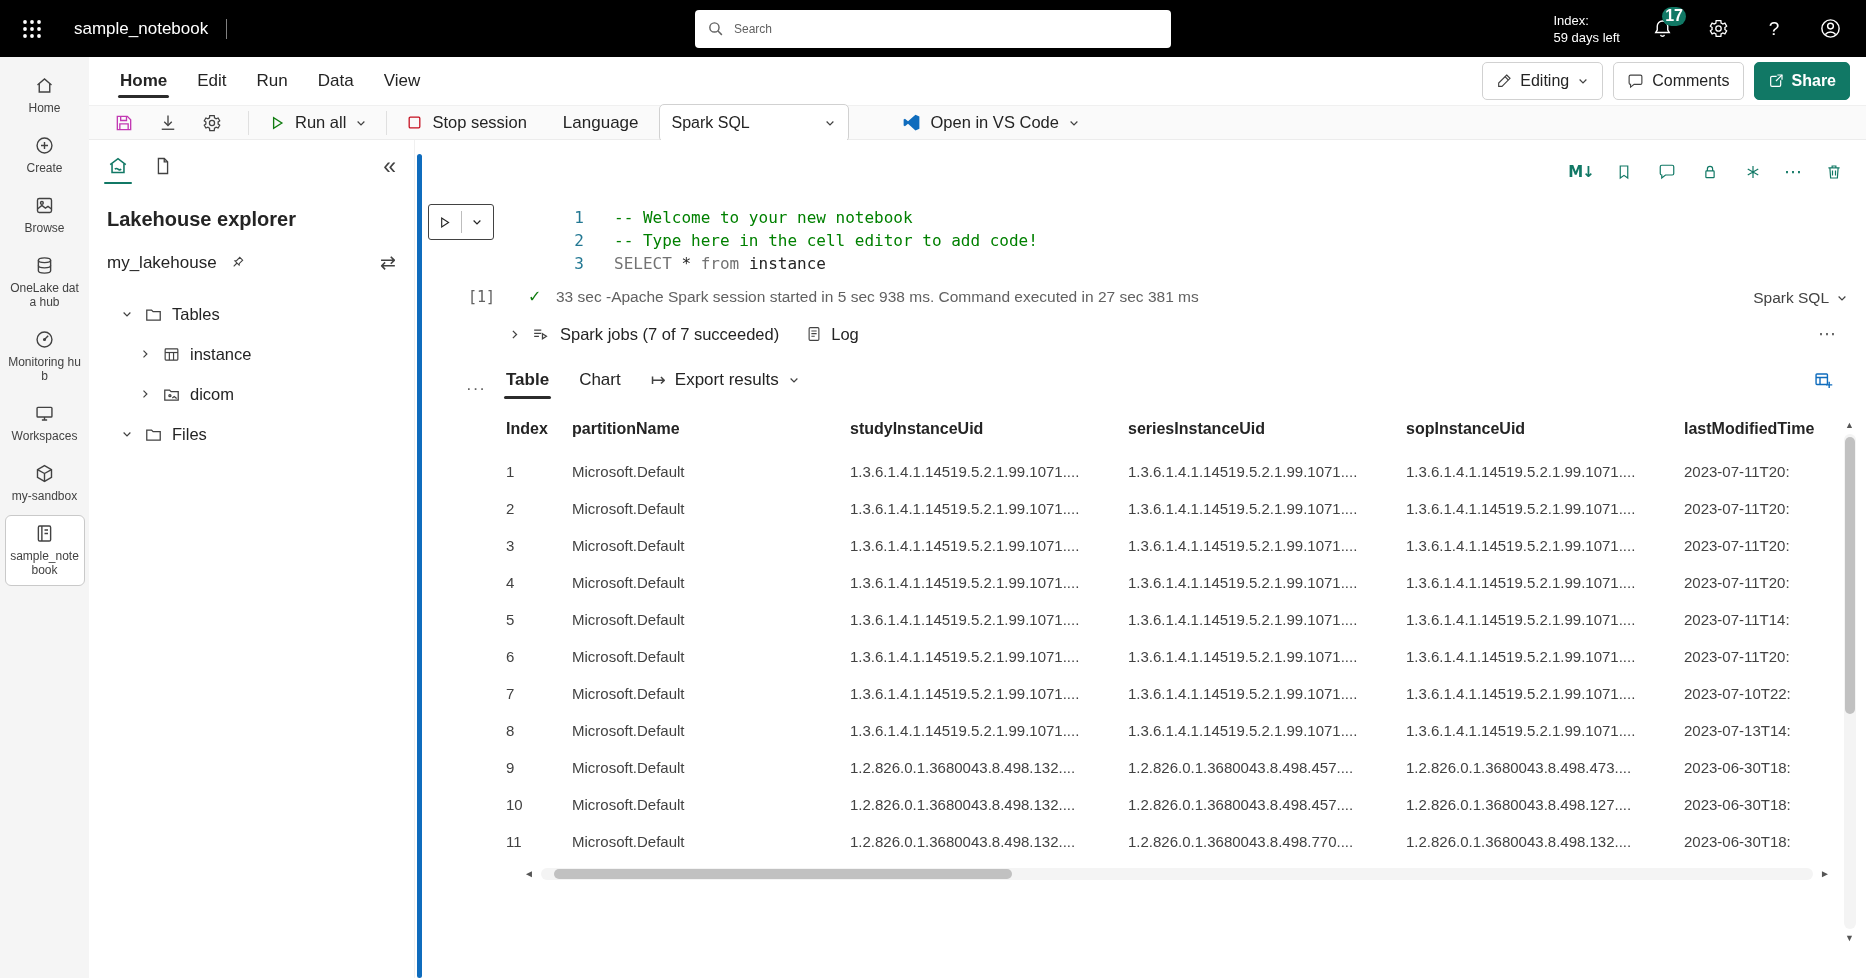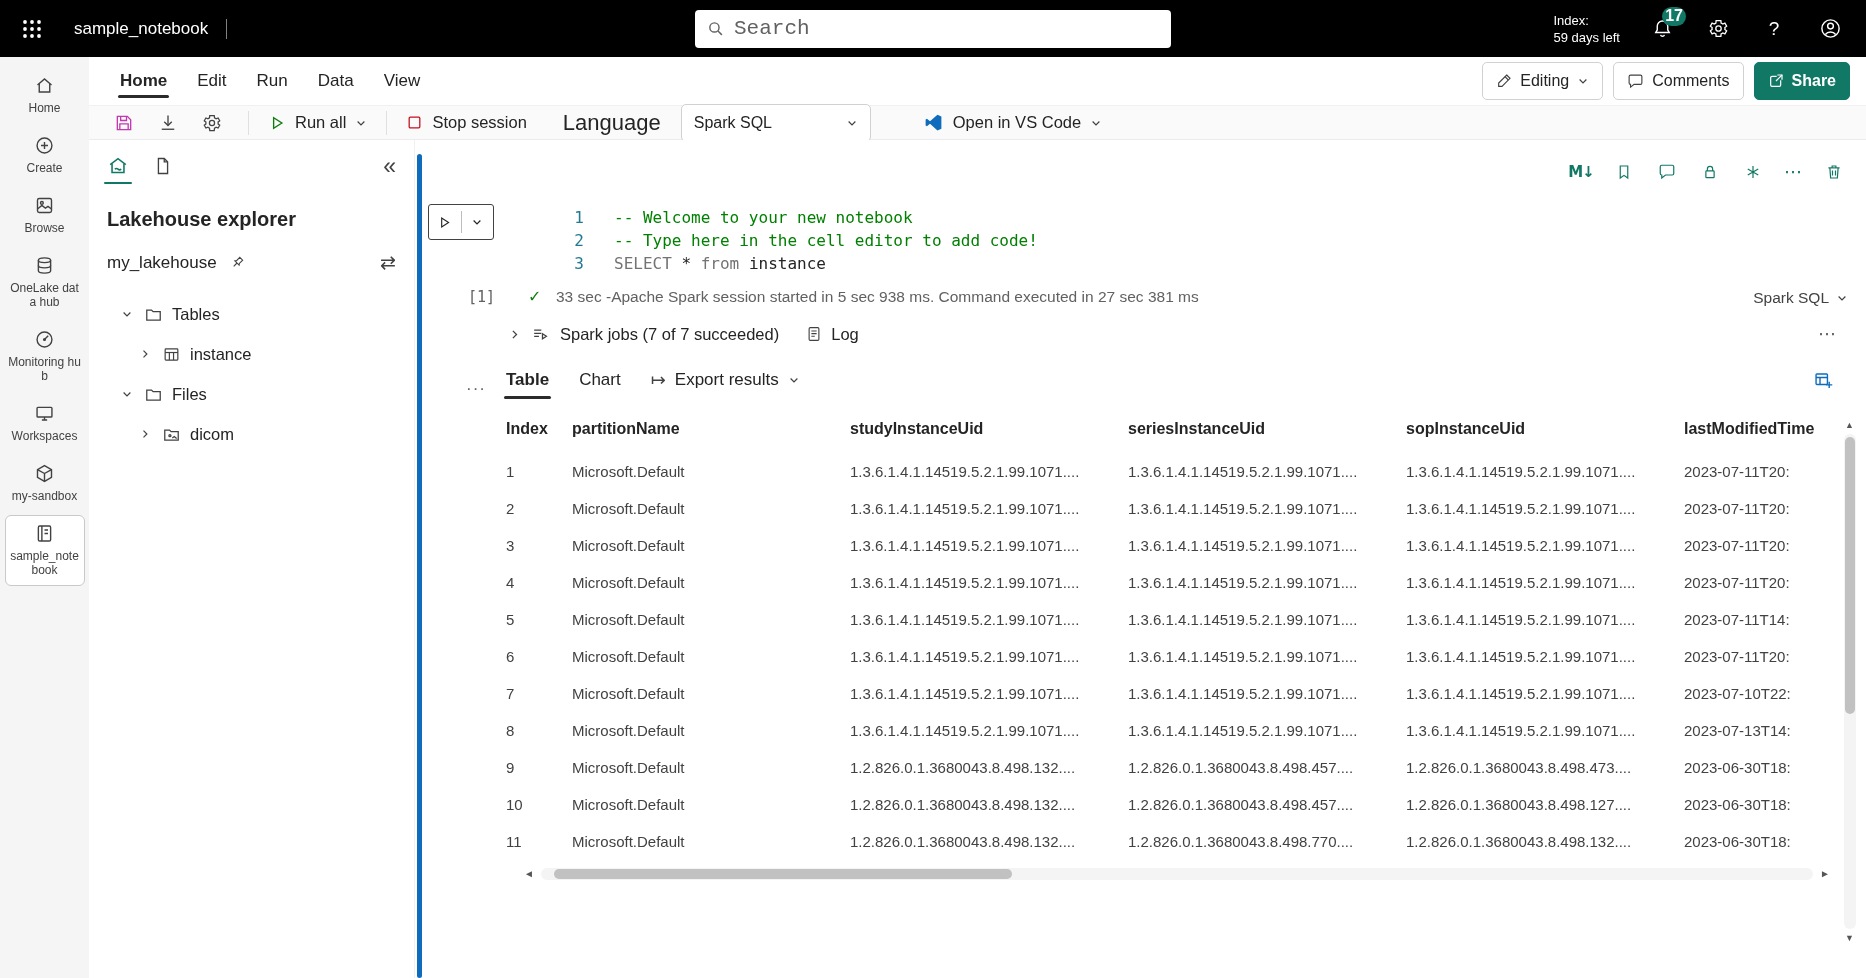--- a/index.html
+++ b/index.html
@@ -6,21 +6,21 @@
 html,body{width:1866px;height:978px}
 body{font-family:"Liberation Sans","DejaVu Sans",sans-serif;color:#242424;background:#fff;overflow:hidden;cursor:default}
 svg{display:block}
 
 
 .topbar{height:57px;background:#000;display:flex;align-items:center;position:relative;color:#fff;padding:0 22px 0 14px}
 .waffle{width:36px;height:36px;display:flex;align-items:center;justify-content:center;cursor:pointer}
 .app-title{font-size:17px;margin-left:24px;white-space:nowrap}
 .title-sep{width:1px;height:20px;background:rgba(255,255,255,.5);margin-left:18px}
 .searchbox{position:absolute;left:50%;top:50%;transform:translate(-50%,-50%);width:476px;height:38px;background:#fff;border-radius:4px;display:flex;align-items:center;padding:0 12px;gap:10px}
-.searchbox input{border:0;outline:0;flex:1;font-size:21px;font-family:Liberation Mono, monospace;color:#ef4444;background:transparent}
+.searchbox input{border:0;outline:0;flex:1;font-size:12px;font-family:Liberation Sans, sans-serif;color:#ef4444;background:transparent}
 .searchbox input::placeholder{color:#616161}
 .top-right{margin-left:auto;display:flex;align-items:center;gap:28px}
 .trial{font-size:13px;line-height:17px;white-space:nowrap}
 .top-icon{position:relative;width:28px;height:28px;display:flex;align-items:center;justify-content:center;cursor:pointer;color:#fff}
 .badge{position:absolute;top:-8px;right:-10px;background:#117865;color:#fff;font-size:16px;min-width:19px;height:19px;border-radius:10px;display:flex;align-items:center;justify-content:center;padding:0 3px;font-weight:700}
 .qmark{font-size:19px;font-weight:400}
 
 
 .app-body{display:flex;height:921px}
 .rail{width:89px;background:#f5f5f5;display:flex;flex-direction:column;align-items:center;padding-top:10px;gap:3px;flex:none}
@@ -36,21 +36,21 @@
 .mtab.active::after{content:"";position:absolute;left:13px;right:13px;bottom:7px;height:3px;background:#2b2b2b;border-radius:2px}
 .mb-right{margin-left:auto;display:flex;gap:10px;align-items:center}
 .pill{height:38px;border:1px solid #d1d1d1;border-radius:5px;background:#fff;display:flex;align-items:center;gap:8px;padding:0 13px;font-size:16px;cursor:pointer;color:#242424;white-space:nowrap}
 .pill.share{background:#117865;border-color:#117865;color:#fff;font-weight:600}
 
 
 .toolbar{height:35px;background:#fafafa;border-top:1px solid #f0f0f0;border-bottom:1px solid #ececec;display:flex;align-items:center;padding:0 18px;gap:10px}
 .tbtn{width:34px;height:34px;display:flex;align-items:center;justify-content:center;border-radius:4px;cursor:pointer}
 .tsep{width:1px;height:24px;background:#e0e0e0;margin:0 9px}
 .tgroup{display:flex;align-items:center;gap:9px;cursor:pointer;font-size:16.5px;white-space:nowrap}
-.lang-label{margin-left:26px;font-size:22px}
+.lang-label{margin-left:26px;font-size:17px}
 .dropdown{width:190px;height:38px;border:1px solid #d1d1d1;border-radius:5px;background:#fff;display:flex;align-items:center;justify-content:space-between;padding:0 12px;font-size:16px;cursor:pointer;margin-left:10px}
 .vscode{margin-left:42px}
 
 
 .workspace{flex:1;display:flex;min-height:0}
 .explorer{width:326px;flex:none;background:#fff;display:flex;flex-direction:column;border-right:1px solid #f0f0f0}
 .exp-tabs{height:52px;display:flex;align-items:center;padding:0 18px;gap:24px}
 .exp-tab{position:relative;height:100%;display:flex;align-items:center;cursor:pointer}
 .exp-tab.active::after{content:"";position:absolute;bottom:8px;left:-3px;right:-3px;height:2.5px;background:#117865;border-radius:2px}
 .collapse{margin-left:auto;font-size:23px;color:#424242;cursor:pointer;line-height:1}
@@ -376,43 +376,43 @@
                   <path d="M6 3.5l4.5 4.5L6 12.5"></path>
                 </svg>
             </span>
             <svg width="19" height="19" viewBox="0 0 24 24" fill="none" stroke="#424242" stroke-width="1.5">
                 <rect x="4" y="5" width="16" height="14" rx="1"></rect>
                 <path d="M4 9.5h16"></path>
                 <path d="M9.3 9.5V19M14.6 9.5V19"></path>
               </svg>
             <span>instance</span>
           </div>
-          <div class="tree-row lvl1">
-            <span class="chev">
-              <svg width="12" height="12" viewBox="0 0 16 16" fill="none" stroke="#424242" stroke-width="1.6">
-                  <path d="M3.5 6l4.5 4.5L12.5 6"></path>
-                </svg>
-            </span>
-            <svg width="19" height="19" viewBox="0 0 24 24" fill="none" stroke="#424242" stroke-width="1.6">
-                <path d="M3.5 6.5h6l2 2h9V19h-17z"></path>
-              </svg>
-            <span>Files</span>
-          </div>
           <div class="tree-row lvl2">
             <span class="chev">
               <svg width="12" height="12" viewBox="0 0 16 16" fill="none" stroke="#424242" stroke-width="1.6">
                   <path d="M6 3.5l4.5 4.5L6 12.5"></path>
                 </svg>
             </span>
             <svg width="19" height="19" viewBox="0 0 24 24" fill="none" stroke="#424242" stroke-width="1.6">
                 <path d="M3.5 6.5h6l2 2h9V19h-17z"></path>
                 <circle cx="10" cy="13.5" r="1.3"></circle>
                 <path d="M13 16.5l2.5-2 3 2.5"></path>
               </svg>
             <span>dicom</span>
+          </div>
+          <div class="tree-row lvl1">
+            <span class="chev">
+              <svg width="12" height="12" viewBox="0 0 16 16" fill="none" stroke="#424242" stroke-width="1.6">
+                  <path d="M3.5 6l4.5 4.5L12.5 6"></path>
+                </svg>
+            </span>
+            <svg width="19" height="19" viewBox="0 0 24 24" fill="none" stroke="#424242" stroke-width="1.6">
+                <path d="M3.5 6.5h6l2 2h9V19h-17z"></path>
+              </svg>
+            <span>Files</span>
           </div>
         </div>
       </aside>
 
       <section class="notebook">
         <div class="cell-wrap">
           <div class="cell-bar"></div>
           <div class="cell-content">
             <div class="cell-actions">
               <div class="ca-icon md-icon">M↓</div>

